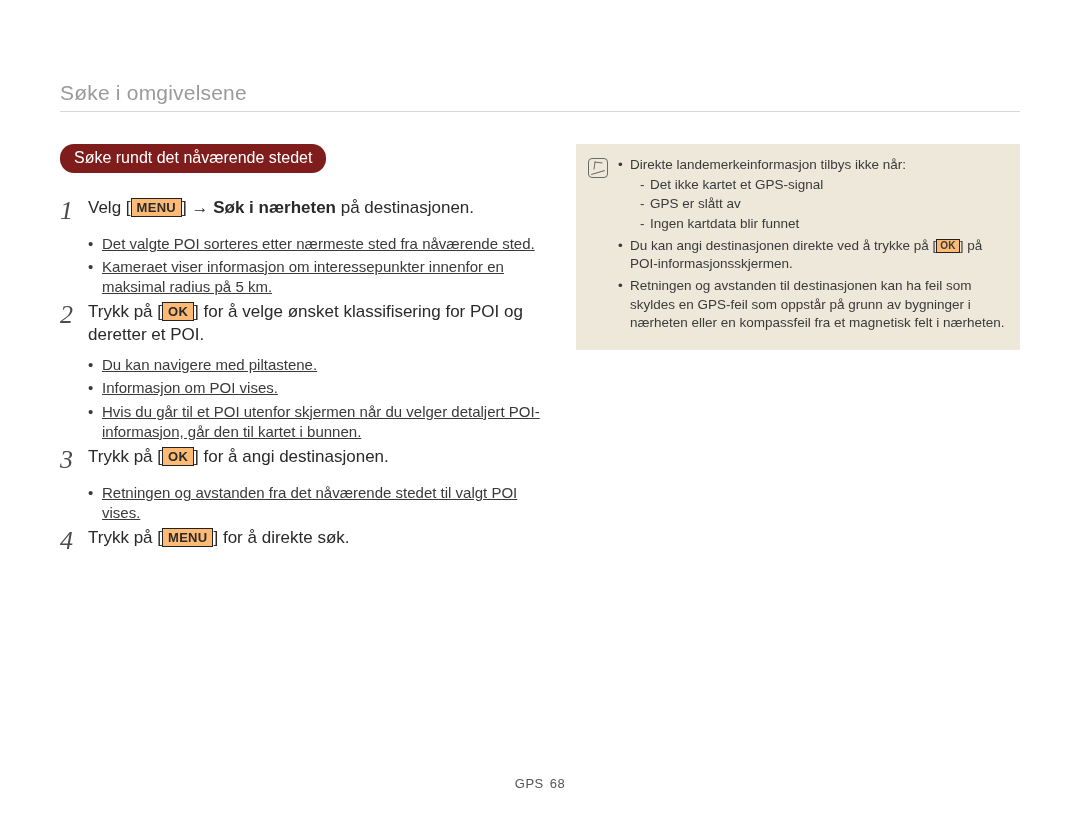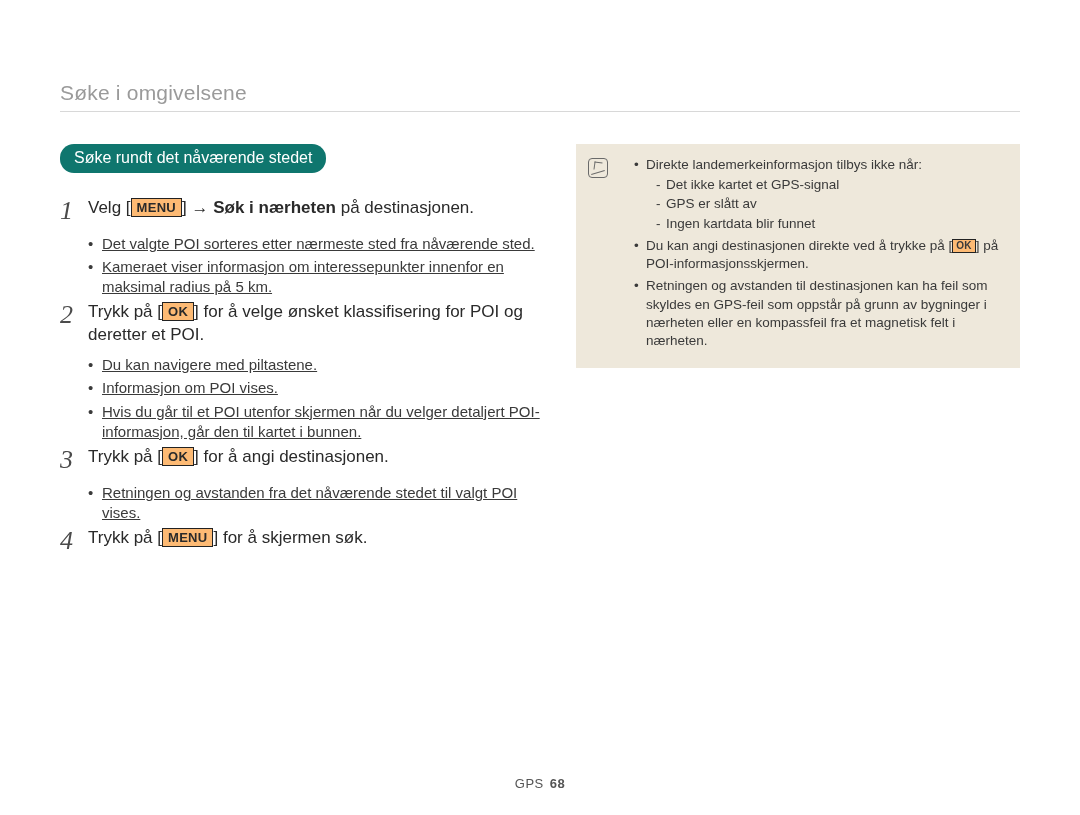--- a/index.html
+++ b/index.html
@@ -27,21 +27,21 @@
   }
   .cols {
     display: flex;
     gap: 36px;
   }
   .col-left { width: 480px; }
   .col-right { flex: 1; }
 
   .pill {
     display: inline-block;
-    background: #0f766e;
+    background: #7f1d1d;
     color: #fff;
     border-radius: 14px;
     padding: 5px 14px 6px;
     font-size: 16px;
     margin-bottom: 20px;
   }
 
   .step {
     display: flex;
     margin-top: 4px;
@@ -92,21 +92,21 @@
     vertical-align: 1px;
     background: #fdba74;
     letter-spacing: 0.3px;
   }
   .btn-box.small { font-size: 10px; padding: 1px 3px; vertical-align: 1px; }
 
   .note-panel {
     background: #eee8db;
     padding: 12px 14px 14px 12px;
     display: flex;
-    gap: 26px;
+    gap: 10px;
     font-size: 13.5px;
     color: #3a3a3a;
   }
   .note-icon {
     width: 20px; height: 20px;
     border: 1.5px solid #6a6a6a;
     border-radius: 4px;
     flex: none;
     position: relative;
     margin-top: 2px;
@@ -152,21 +152,21 @@
 
   .footer {
     position: absolute;
     bottom: 24px;
     left: 0; right: 0;
     text-align: center;
     font-size: 13px;
     color: #555;
     letter-spacing: 0.5px;
   }
-  .footer .pg { margin-left: 6px; font-weight: bold; }
+  .footer .pg { margin-left: 6px; }
 </style>
 </head>
 <body>
 
 <div class="page">
   <div class="header-title">Søke i omgivelsene</div>
 
   <div class="cols">
     <div class="col-left">
       <div class="pill">Søke rundt det nåværende stedet</div>
@@ -204,21 +204,21 @@
         </div>
       </div>
       <ul class="bullets">
         <li>Retningen og avstanden fra det nåværende stedet til valgt POI vises.</li>
       </ul>
 
       
       <div class="step">
         <div class="step-num">4</div>
         <div class="step-body">
-          <span>Trykk på [</span><span class="btn-box">MENU</span><span>] for å skjermen søk.</span>
+          <span>Trykk på [</span><span class="btn-box">MENU</span><span>] for å direkte søk.</span>
         </div>
       </div>
 
     </div>
 
     <div class="col-right">
       <div class="note-panel">
         <div class="note-icon"></div>
         <ul class="note-list">
           <li>

